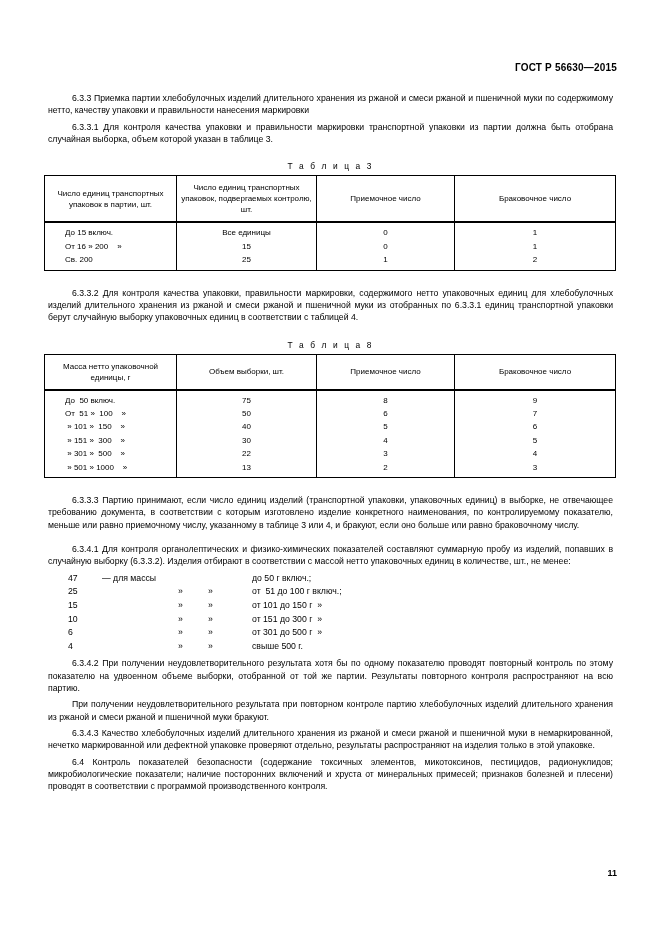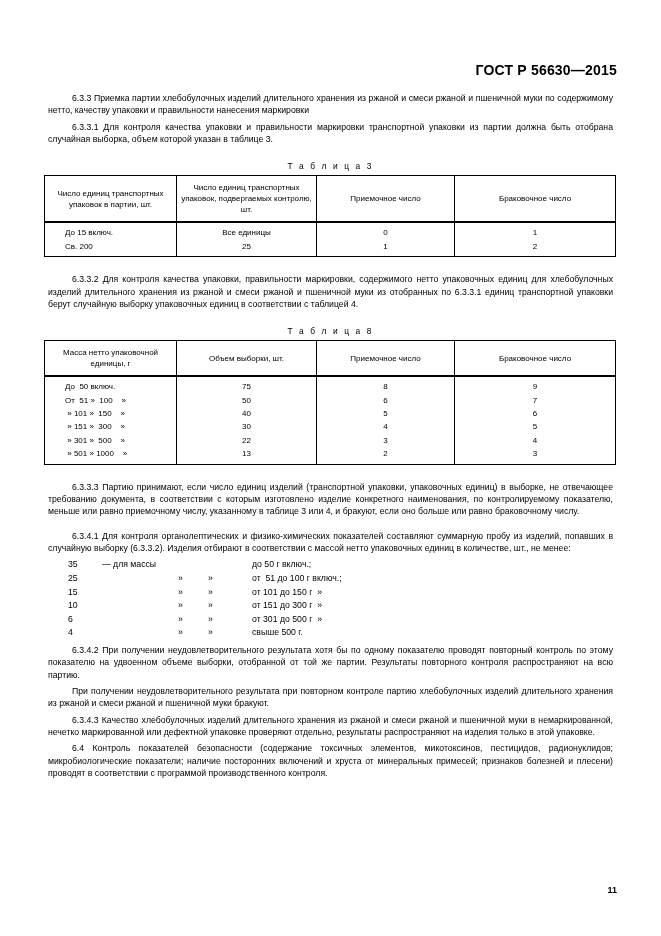--- a/index.html
+++ b/index.html
@@ -21,21 +21,21 @@
     box-sizing: border-box;
     padding: 0;
     overflow: hidden;
   }
 
   
   .doc-header {
     position: absolute;
     top: 62px;
     right: 44px;
-    font-size: 14px;
+    font-size: 10px;
     font-weight: bold;
     letter-spacing: 0.2px;
     white-space: nowrap;
   }
 
   
   .content {
     position: absolute;
     top: 88px;
     left: 44px;
@@ -139,21 +139,21 @@
     width: 44px;
     text-align: left;
   }
   .ml-range {
     text-align: left;
   }
 
   
   .page-number {
     position: absolute;
-    bottom: 41px;
+    bottom: 58px;
     right: 44px;
     font-size: 9px;
     font-weight: bold;
   }
 </style>
 </head>
 <body>
 
 <div class="page">
 
@@ -186,20 +186,26 @@
         </tr>
       </thead>
       <tbody>
         <tr>
           <td class="col-range"><span class="rng">До 15 включ.</span></td>
           <td>Все единицы</td>
           <td>0</td>
           <td>1</td>
         </tr>
         <tr>
+          <td class="col-range"><span class="rng">От 16 » 200    »</span></td>
+          <td>15</td>
+          <td>0</td>
+          <td>1</td>
+        </tr>
+        <tr>
           <td class="col-range"><span class="rng">Св. 200</span></td>
           <td>25</td>
           <td>1</td>
           <td>2</td>
         </tr>
       </tbody>
     </table>
 
     <div class="gap-12"></div>
 
@@ -272,21 +278,21 @@
 
     <div class="gap-2"></div>
 
 
     <div class="gap-2"></div>
 
     <p class="para">6.3.4.1  Для контроля органолептических и физико-химических показателей составляют суммарную пробу из изделий, попавших в случайную выборку (6.3.3.2). Изделия отбирают в соответствии с массой нетто упаковочных единиц в количестве, шт., не менее:</p>
 
     <ul class="measure-list">
       <li>
-        <span class="ml-qty">35</span>
+        <span class="ml-qty">47</span>
         <span class="ml-dash">— для массы</span>
         <span class="ml-g1"></span>
         <span class="ml-g2"></span>
         <span class="ml-range">до 50 г включ.;</span>
       </li>
       <li>
         <span class="ml-qty">25</span>
         <span class="ml-dash"></span>
         <span class="ml-g1">»</span>
         <span class="ml-g2">»</span>

